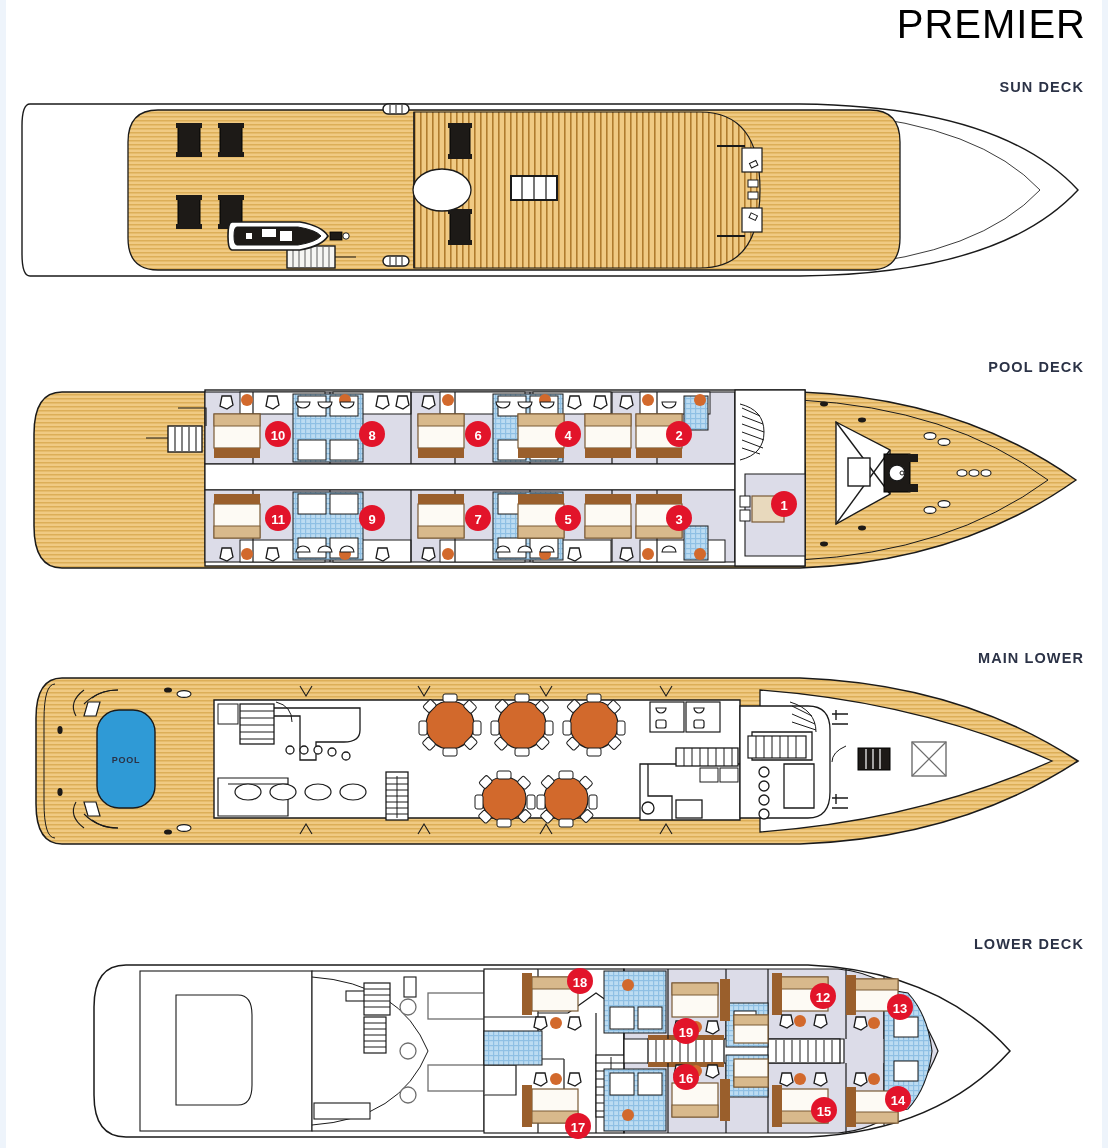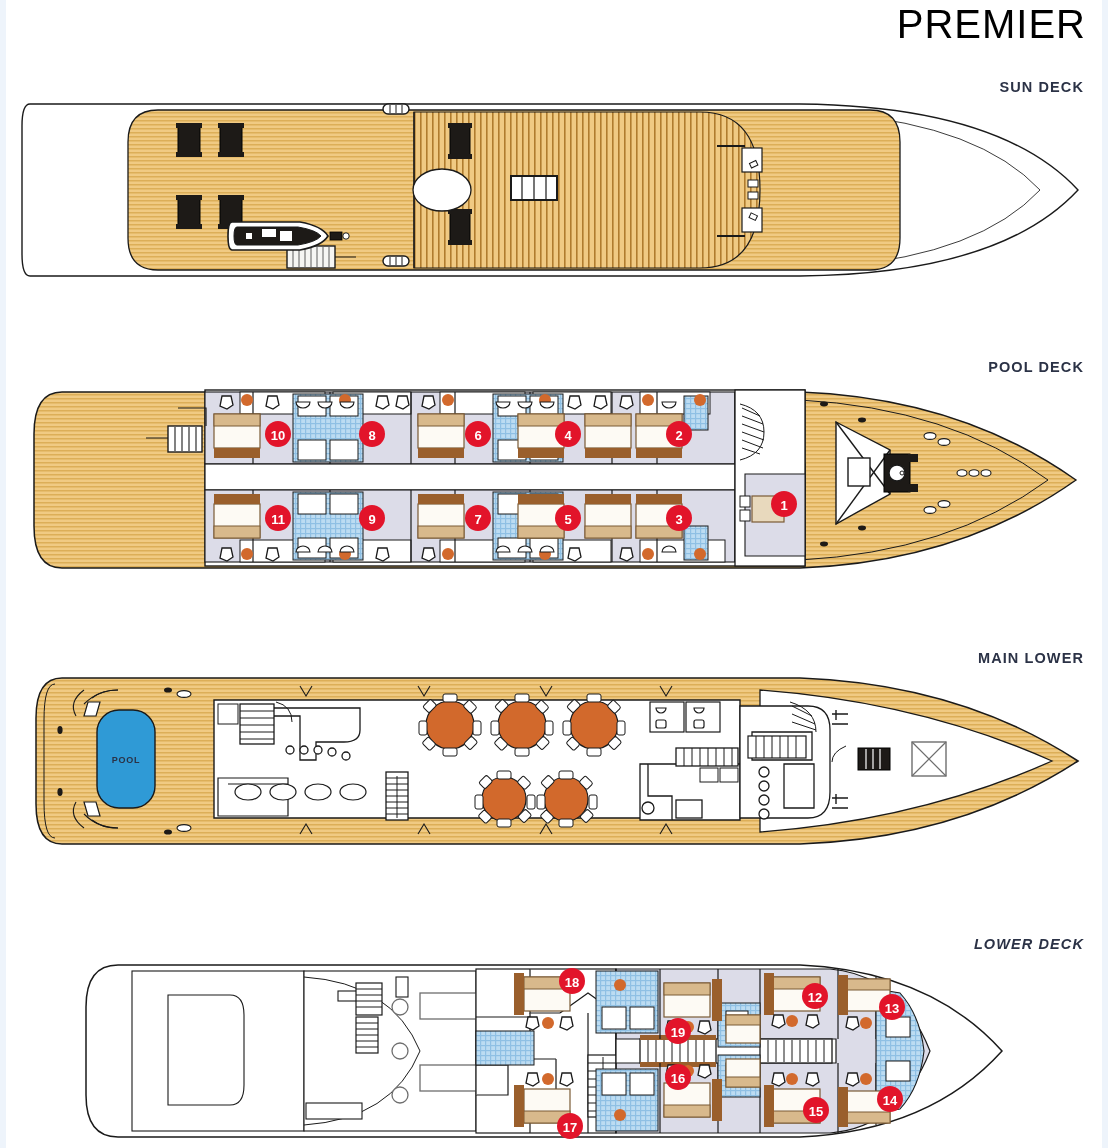--- a/index.html
+++ b/index.html
@@ -49,21 +49,21 @@
 <body>
 
 <div class="page-edge left"></div>
 <div class="page-edge right"></div>
 
 <div class="ship-title">PREMIER</div>
 
 <div class="deck-label" style="top:79px;">SUN DECK</div>
 <div class="deck-label" style="top:359px;">POOL DECK</div>
 <div class="deck-label" style="top:650px;">MAIN LOWER</div>
-<div class="deck-label" style="top:936px;font-style:italic;">LOWER DECK</div>
+<div class="deck-label" style="top:936px;">LOWER DECK</div>
 
 <div class="deck" id="deck-sun" style="top:96px;">
 <svg width="1108" height="190" viewBox="0 0 1108 190" xmlns="http://www.w3.org/2000/svg">
   <defs>
     <pattern id="teakH" width="6" height="4" patternUnits="userSpaceOnUse">
       <rect width="6" height="4" fill="#f0ca83"></rect>
       <rect width="6" height="1.5" fill="#dcae58"></rect>
     </pattern>
     <pattern id="teakV" width="6" height="6" patternUnits="userSpaceOnUse">
       <rect width="6" height="6" fill="#f0ca83"></rect>
@@ -729,21 +729,21 @@
     <ellipse cx="60" cy="62" rx="2.6" ry="4"></ellipse>
         <ellipse cx="60" cy="124" rx="2.6" ry="4"></ellipse>
   </g>
   <g fill="#ffffff" stroke="#1a1a1a" stroke-width="1.1">
     <ellipse cx="184" cy="26" rx="7" ry="3.4"></ellipse>
         <ellipse cx="184" cy="160" rx="7" ry="3.4"></ellipse>
   </g>
 </svg>
 </div>
 
-<div class="deck" id="deck-lower" style="top:955px;">
+<div class="deck" id="deck-lower" style="top:955px;padding-left:8px;">
 <svg width="1108" height="193" viewBox="0 0 1108 193" xmlns="http://www.w3.org/2000/svg">
   <defs>
     <pattern id="tile4" width="5" height="5" patternUnits="userSpaceOnUse">
       <rect width="5" height="5" fill="#bcdcf2"></rect>
       <rect width="5" height="1.2" fill="#8fc0e4"></rect>
       <rect width="1.2" height="5" fill="#8fc0e4"></rect>
     </pattern>
   </defs>
 
   <path d="M118 10 Q86 10 86 52 L86 140 Q86 182 118 182 L800 182 Q930 176 1002 96 Q930 16 800 10 Z" fill="#ffffff" stroke="#1a1a1a" stroke-width="1.5"></path>

